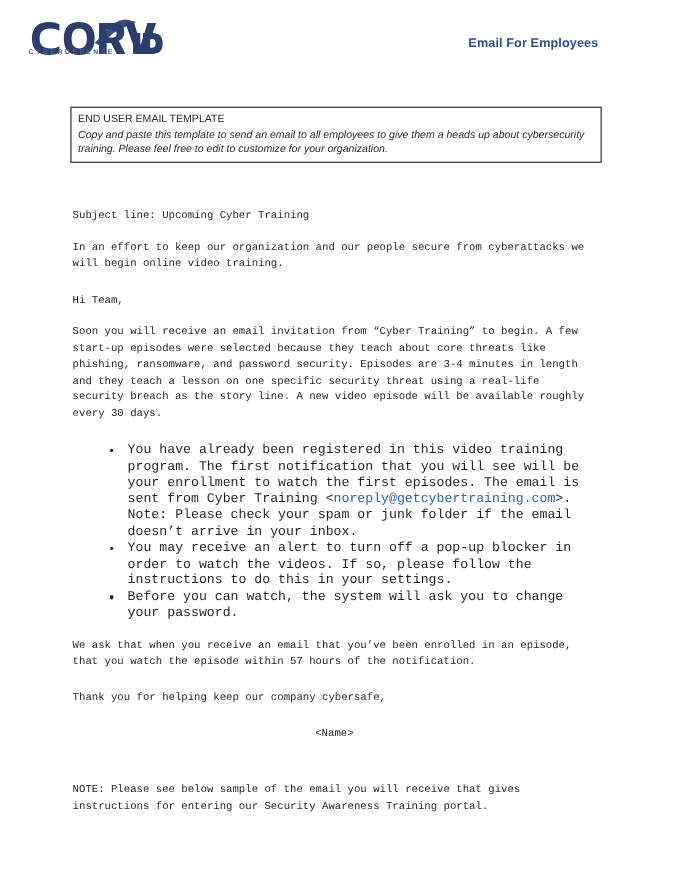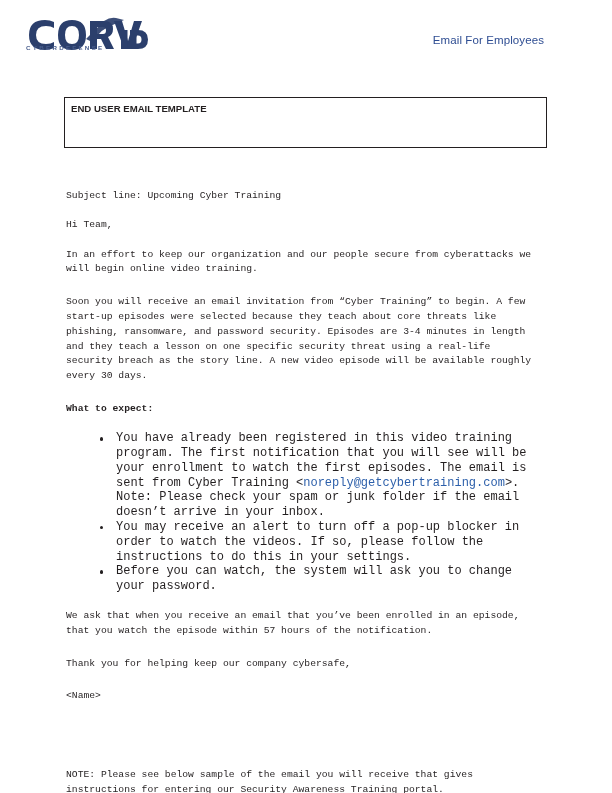--- a/index.html
+++ b/index.html
@@ -32,41 +32,41 @@
     width: 124px;
     height: 40px;
   }
   .logo-svg { display: block; }
 
   .header-title {
     position: absolute;
     right: 68px;
     top: 34px;
     font-size: 11.5px;
-    font-weight: normal;
+    font-weight: bold;
     color: #2e4d92;
     letter-spacing: 0.1px;
     white-space: nowrap;
     padding-left: 42px;
   }
 
   
   .template-box {
     position: absolute;
     left: 64px;
     top: 97px;
     width: 483px;
     height: 51px;
     border: 1px solid #231f20;
     box-sizing: border-box;
     padding: 4px 6px 0 6px;
   }
   .template-title {
     font-size: 9.6px;
-    font-weight: bold;
+    font-weight: normal;
     line-height: 13.5px;
     color: #231f20;
   }
   .template-desc {
     font-size: 9.6px;
     font-style: italic;
     line-height: 13.6px;
     color: #231f20;
   }
 
@@ -80,21 +80,21 @@
   }
   .para {
     font-size: 9.7px;
     line-height: 14.8px;
     color: #231f20;
     margin: 0 0 14.5px 0;
     text-align: left;
   }
   .para.bold { font-weight: bold; }
   .para.gap-lg { margin-bottom: 18px; }
-  .para.gap-xl { margin-bottom: 64px; }
+  .para.gap-xl { margin-bottom: 36px; text-align: center; }
 
   
   .bullets {
     margin: 0 0 15px 0;
     padding: 0;
     list-style: none;
   }
   .bullet {
     position: relative;
     font-size: 12px;
@@ -141,33 +141,33 @@
       <path d="M106 13 L114 13 Q124 13 124 22.5 Q124 32 114 32 L106 32 Z M112.5 18.5 L112.5 26.5 L114 26.5 Q117.5 26.5 117.5 22.5 Q117.5 18.5 114 18.5 Z" fill="#2b3f6c"></path>
     </svg>
     <div style="position:absolute;left:2px;top:27px;font-size:6.2px;font-weight:bold;letter-spacing:2.3px;color:#4a5f8e;">CYBERDEFENSE</div>
   </div>
 
   <div class="header-title">Email For Employees</div>
 </div>
 
 <div class="template-box">
   <div class="template-title">END USER EMAIL TEMPLATE</div>
+  <div class="template-desc">Copy and paste this template to send an email to all employees to give them a heads up about cybersecurity training. Please feel free to edit to customize for your organization.</div>
 </div>
 
 <div class="body-copy">
 
   <p class="para">Subject line: Upcoming Cyber Training</p>
 
+  <p class="para gap-lg">In an effort to keep our organization and our people secure from cyberattacks we will begin online video training.</p>
+
   <p class="para">Hi Team,</p>
-
-  <p class="para gap-lg">In an effort to keep our organization and our people secure from cyberattacks we will begin online video training.</p>
 
   <p class="para gap-lg">Soon you will receive an email invitation from “Cyber Training” to begin. A few start-up episodes were selected because they teach about core threats like phishing, ransomware, and password security. Episodes are 3-4 minutes in length and they teach a lesson on one specific security threat using a real-life security breach as the story line. A new video episode will be available roughly every 30 days.</p>
 
-  <p class="para bold">What to expect:</p>
 
   <ul class="bullets">
     <li class="bullet">
       <span>You have already been registered in this video training program. The first notification that you will see will be your enrollment to watch the first episodes. The email is sent from Cyber Training &lt;</span><span class="email-link">noreply@getcybertraining.com</span><span>&gt;. Note: Please check your spam or junk folder if the email doesn’t arrive in your inbox.</span>
     </li>
     <li class="bullet">
       <span>You may receive an alert to turn off a pop-up blocker in order to watch the videos. If so, please follow the instructions to do this in your settings.</span>
     </li>
     <li class="bullet">
       <span>Before you can watch, the system will ask you to change your password.</span>

